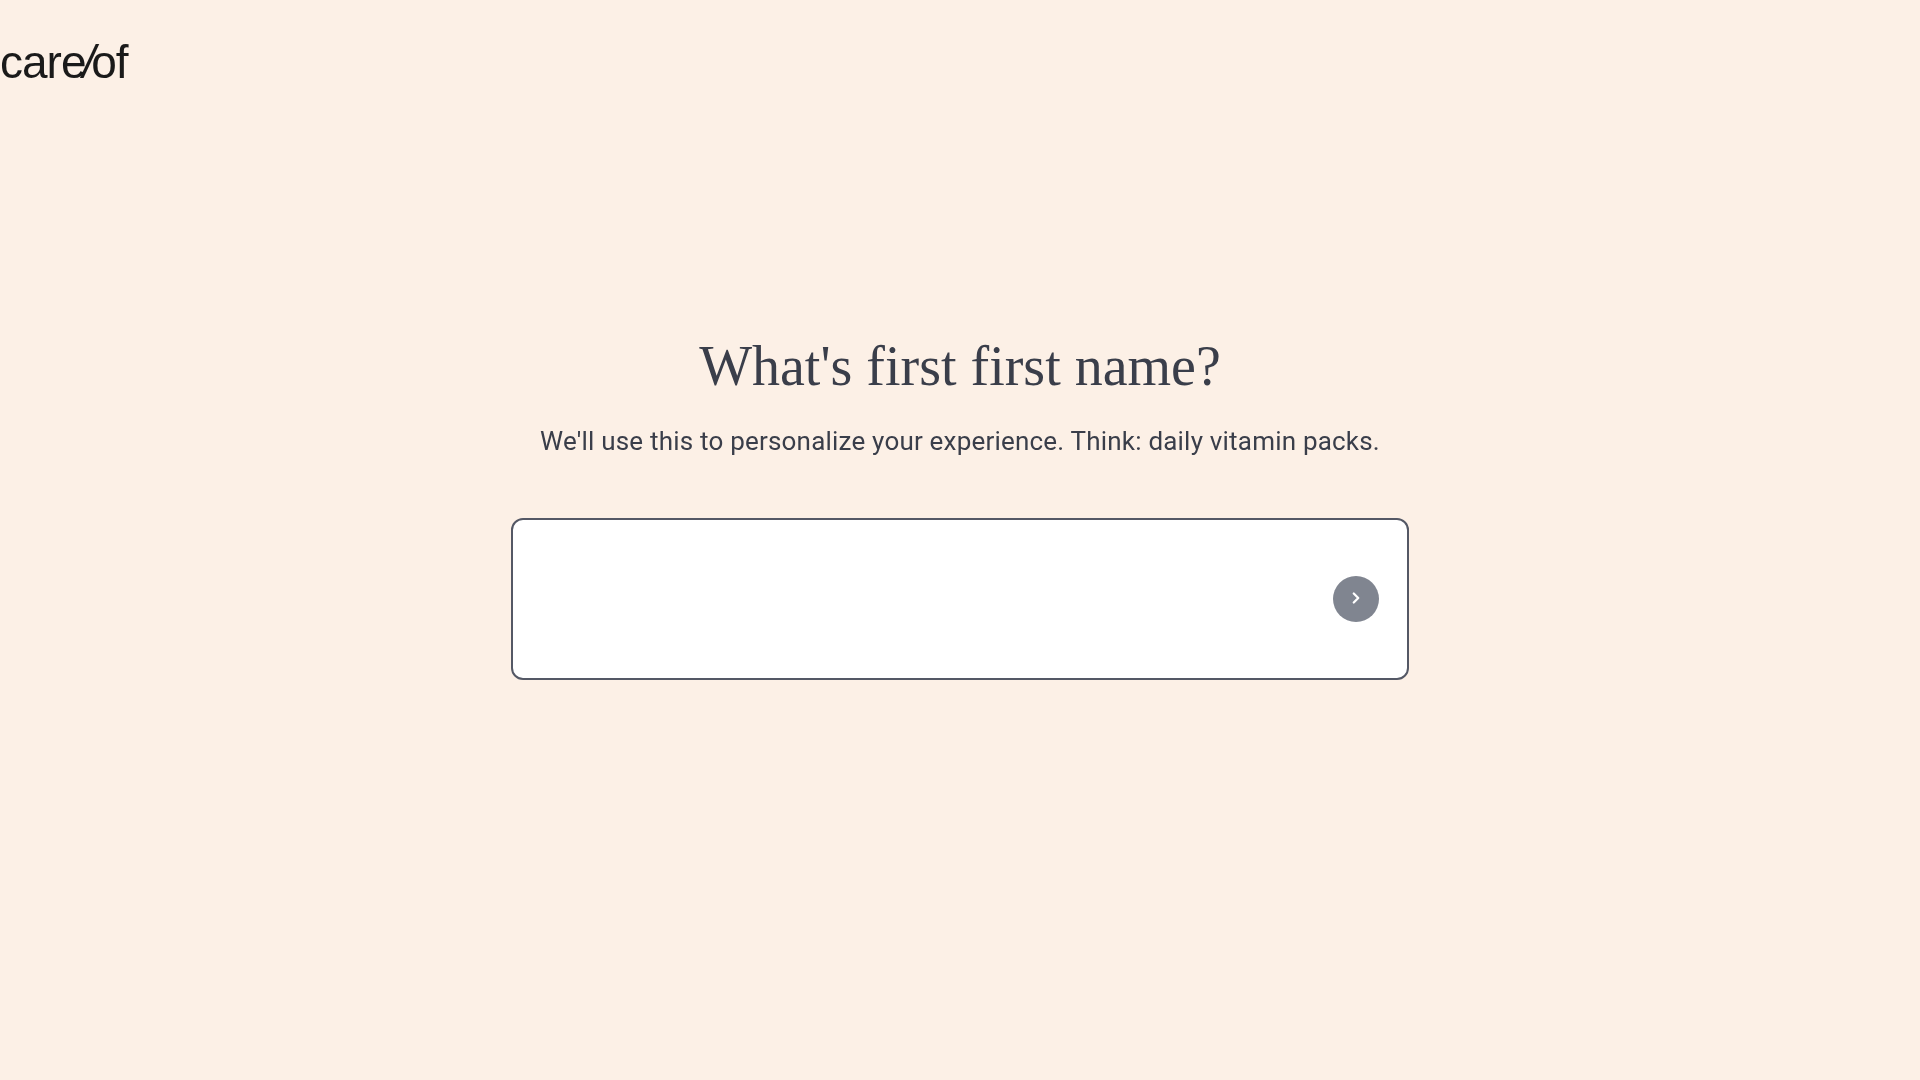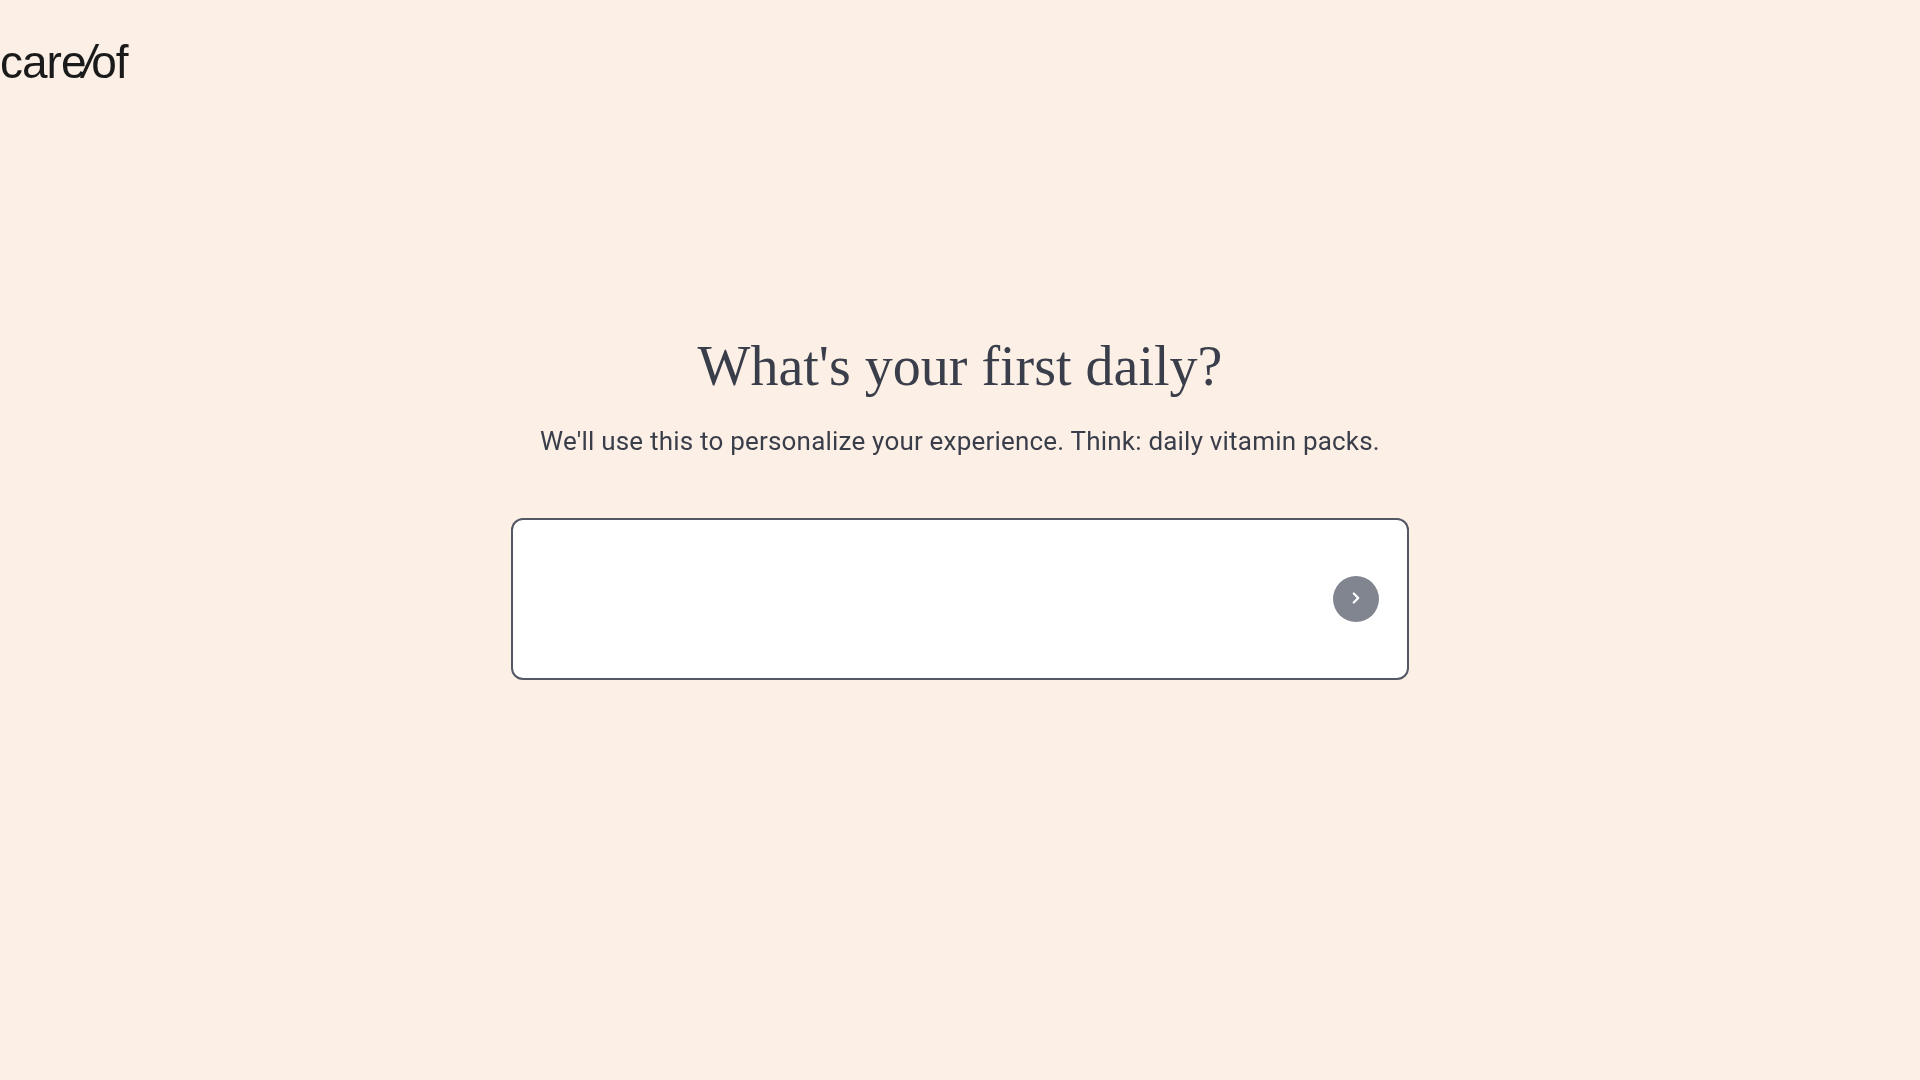--- a/index.html
+++ b/index.html
@@ -102,21 +102,21 @@
 </head>
 <body>
 
 <div class="header">
   <div class="logo">
     <span>care</span><span class="slash">/</span><span>of</span>
   </div>
 </div>
 
 <div class="main-content">
-  <h1 class="question-title">What's your first daily?</h1>
+  <h1 class="question-title">What's first first name?</h1>
   <p class="question-subtitle">We'll use this to personalize your experience. Think: daily vitamin packs.</p>
 
   <div class="input-container">
     <input type="text" class="name-input" value="" style="">
     <button class="next-button">
       <span>
         <svg viewBox="0 0 24 24" fill="none" stroke="#ffffff" stroke-width="3" stroke-linecap="round" stroke-linejoin="round">
           <polyline points="9 18 15 12 9 6"></polyline>
         </svg>
       </span>

